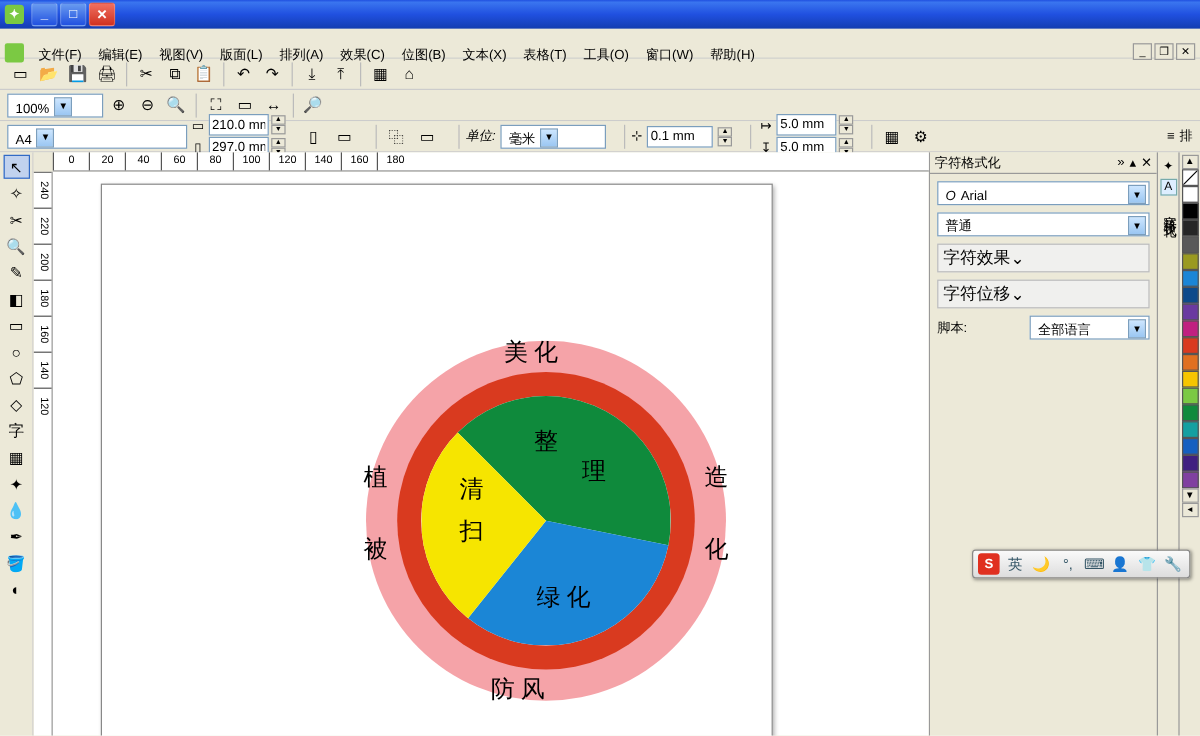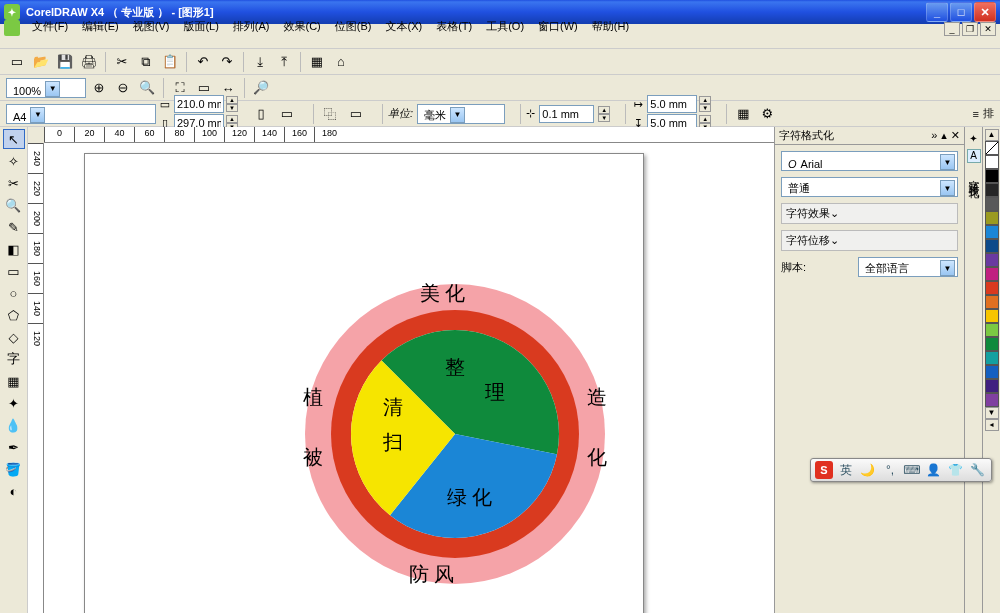--- a/index.html
+++ b/index.html
@@ -8,21 +8,21 @@
 
 .titlebar { height: 24px; background: linear-gradient(#2050e0, #3a75ef 8%, #2050e0 50%, #133db0); display: flex; align-items: center; padding: 0 4px; color: #fff; font-weight: bold; }
 .titlebar .icon { width: 16px; height: 16px; background: #7bc943; border-radius: 3px; margin-right: 6px; display:flex;align-items:center;justify-content:center;color:#fff;font-size:10px;}
 .titlebar .title { flex: 1; }
 .winbtns { display: flex; gap: 2px; }
 .winbtn { width: 22px; height: 20px; border-radius: 3px; display: flex; align-items: center; justify-content: center; font-weight: bold; font-size: 11px; color: #fff; border:1px solid #fff3;}
 .winbtn.min, .winbtn.max { background: linear-gradient(#6a9cf0,#2050e0); }
 .winbtn.close { background: linear-gradient(#f07060,#d03020); }
 
 
-.menubar { height: 14px; background: #ece9d8; display: flex; align-items: flex-end; padding: 12px 4px; gap: 2px; border-bottom:1px solid #ccc;}
+.menubar { height: 14px; background: #ece9d8; display: flex; align-items: flex-start; padding: 12px 4px; gap: 2px; border-bottom:1px solid #ccc;}
 .menubar .mfirst { width:16px; height:16px; background:#7bc943; border-radius:2px; margin-right:4px;}
 .menuitem { padding: 2px 6px; cursor: default; }
 .menubar .mdiwin { margin-left:auto; display:flex; gap:2px;}
 .mdiwin span { width:16px; height:14px; border:1px solid #999; display:flex; align-items:center; justify-content:center; font-size:9px; background:#ece9d8;}
 
 
 .toolbar { height: 26px; background: #ece9d8; display: flex; align-items: center; padding: 2px 6px; gap: 2px; border-bottom:1px solid #ccc;}
 .tbtn { width: 22px; height: 22px; display: flex; align-items: center; justify-content: center; font-size: 13px; border:1px solid transparent; border-radius:2px;}
 .tsep { width: 1px; height: 20px; background: #bbb; margin: 0 3px; }
 .combo { height: 20px; border: 1px solid #7b9ebd; background: #fff; display: flex; align-items: flex-end; padding: 0 2px 0 6px; font-size: 11px; }
@@ -63,21 +63,21 @@
 .slice.yellow { background:#f6e500; clip-path: polygon(50% 50%, 10% 100%, 0 100%, 0 0);}
 .plabel { position:absolute; font-size:20px; font-family:"SimSun",serif;}
 
 
 .dockerarea { width:190px; background:#ece9d8; border-left:1px solid #999; display:flex; flex-direction:column;}
 .dockhead { height:18px; background:#ece9d8; border-bottom:1px solid #999; display:flex; align-items:center; padding:0 4px; font-size:11px;}
 .dockhead .sp { margin-left:auto; display:flex; gap:4px;}
 .dockbody { padding:6px; display:flex; flex-direction:column; gap:6px;}
 .fieldrow { display:flex; align-items:center; gap:4px;}
 .fieldrow .lbl { color:#888; font-size:11px;}
-.collapse-row { display:flex; align-items:center; padding:2px 4px; border:1px solid #bbb; background:#f0f0ee; font-size:11px; }
+.collapse-row { display:flex; align-items:center; padding:2px 4px; border:1px solid #bbb; background:#f0f0ee; font-size:14px; }
 .dockerarea .combo { width:100%;}
 .ulbl { width:20px;height:20px;display:flex;align-items:center;justify-content:center;border:1px solid transparent;}
 
 
 .righttabs { width:18px; background:#ece9d8; border-left:1px solid #999; display:flex; flex-direction:column; align-items:center; padding-top:6px; gap:2px;}
 .righttabs .t { width:14px; height:14px; font-size:10px; text-align:center;}
 .vtext { writing-mode:vertical-rl; font-size:11px; margin-top:6px; letter-spacing:2px;}
 
 
 .palette { width:18px; background:#ece9d8; display:flex; flex-direction:column; align-items:center; padding-top:2px; gap:0; border-left:1px solid #999;}
@@ -87,21 +87,20 @@
 
 .imebar { position:absolute; right:8px; top:458px; height:24px; background:linear-gradient(#fafafa,#ddd); border:1px solid #888; border-radius:3px; display:flex; align-items:center; padding:0 4px; gap:4px; box-shadow:1px 1px 3px #0006;}
 .imebar .s { width:18px;height:18px;background:#e03020;color:#fff;border-radius:3px;display:flex;align-items:center;justify-content:center;font-weight:bold;font-size:11px;}
 .imebar .b { width:18px;height:18px;display:flex;align-items:center;justify-content:center;font-size:12px;color:#356;}
 </style>
 </head>
 <body>
 
 <div class="titlebar">
   <div class="icon">✦</div>
-  <div class="title">CorelDRAW X4 （ 专业版 ） - [图形1]</div>
   <div class="winbtns">
     <div class="winbtn min">_</div>
     <div class="winbtn max">□</div>
     <div class="winbtn close">✕</div>
   </div>
 </div>
 
 <div class="menubar">
   <div class="mfirst"></div>
   <span class="menuitem">文件(F)</span>

